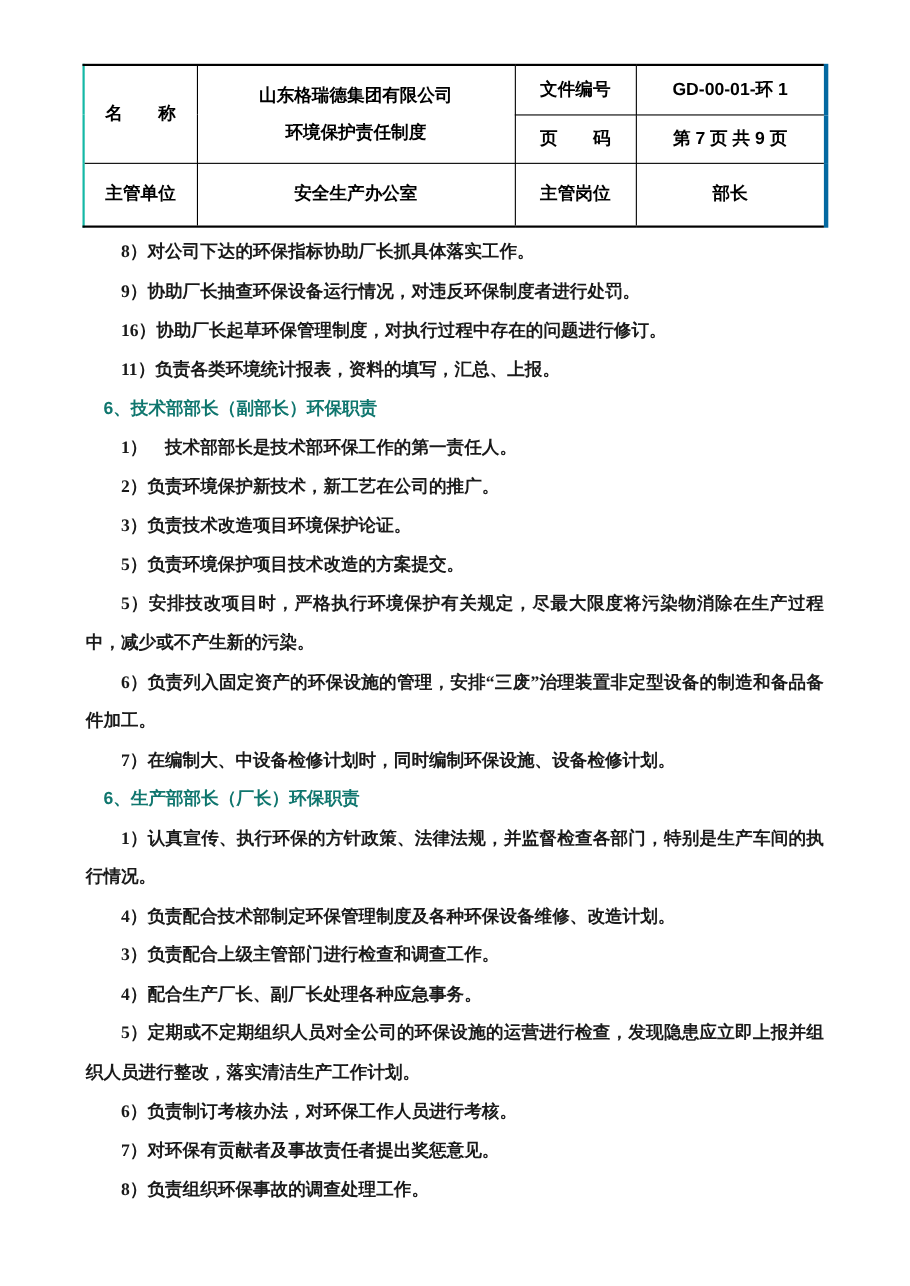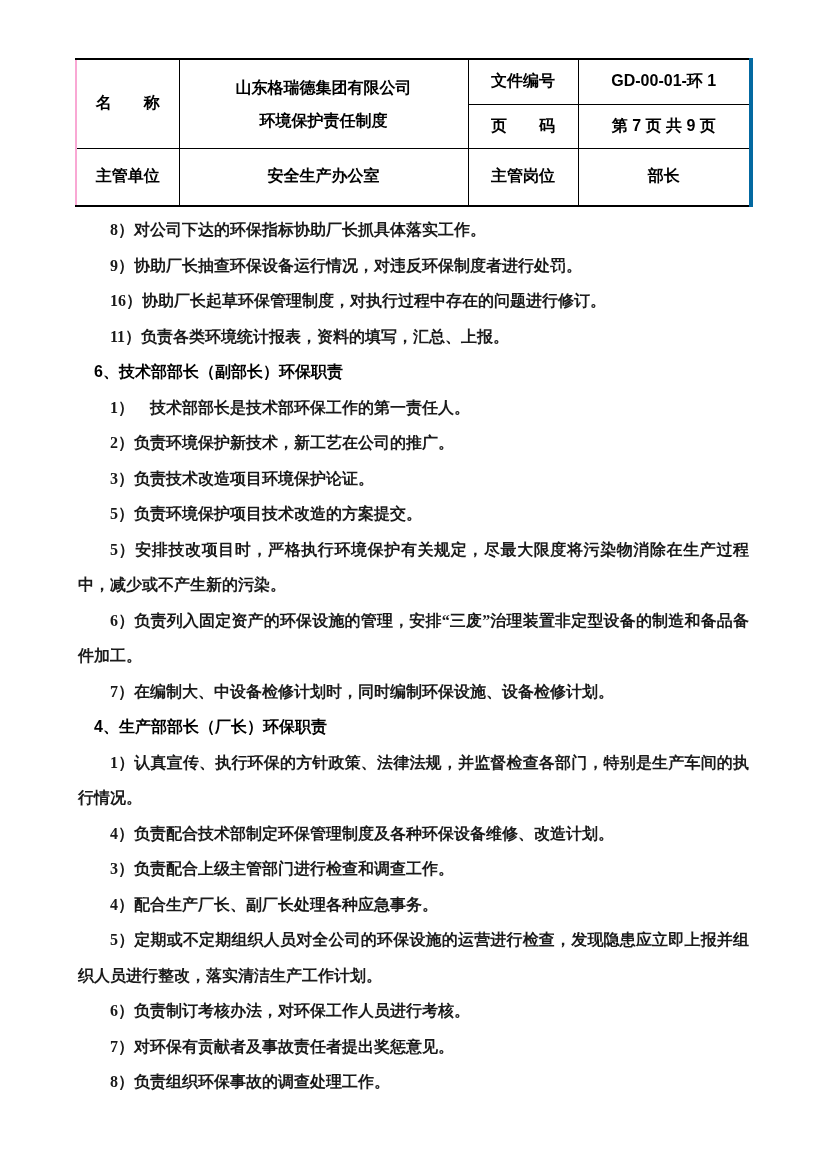--- a/index.html
+++ b/index.html
@@ -22,42 +22,42 @@
     color:#000;
   }
   .doc-table td{
     border:1px solid #000;
     text-align:center;
     vertical-align:middle;
     padding:0;
     overflow:hidden;
   }
   .doc-table{border:2px solid #000;}
-  .doc-table td.outer-l{border-left:2px solid #f9a8d4;}
+  .doc-table td.outer-l{border-left:2px solid #14b8a6;}
   .doc-table td.outer-r{border-right:4px solid #0369a1;}
   .doc-table td.outer-t{border-top:2px solid #000;}
   .doc-table td.outer-b{border-bottom:2px solid #000;}
   .company-line{line-height:33px;}
   
   .content{
     position:absolute;left:78px;top:212px;
     width:671px;
     font-family:"Liberation Serif","DejaVu Serif",serif;
     font-size:16px;
     line-height:35.5px;
     text-align:justify;
     color:#1a1a1a;
   }
   .content p{margin:0;padding:0;}
   .content p.item{text-indent:2em;font-weight:bold;}
   .content p.heading{
     text-indent:1em;
     font-weight:bold;
     font-family:"Liberation Sans","DejaVu Sans",sans-serif;
-    color:#000000;
+    color:#0f766e;
   }
 </style>
 </head>
 <body>
 
 <div class="page">
 
   <table class="doc-table">
     <colgroup>
       <col style="width:103px">
@@ -94,21 +94,21 @@
     <p class="item">16）协助厂长起草环保管理制度，对执行过程中存在的问题进行修订。</p>
     <p class="item">11）负责各类环境统计报表，资料的填写，汇总、上报。</p>
     <p class="heading">6、技术部部长（副部长）环保职责</p>
     <p class="item">1）　技术部部长是技术部环保工作的第一责任人。</p>
     <p class="item">2）负责环境保护新技术，新工艺在公司的推广。</p>
     <p class="item">3）负责技术改造项目环境保护论证。</p>
     <p class="item">5）负责环境保护项目技术改造的方案提交。</p>
     <p class="item">5）安排技改项目时，严格执行环境保护有关规定，尽最大限度将污染物消除在生产过程中，减少或不产生新的污染。</p>
     <p class="item">6）负责列入固定资产的环保设施的管理，安排“三废”治理装置非定型设备的制造和备品备件加工。</p>
     <p class="item">7）在编制大、中设备检修计划时，同时编制环保设施、设备检修计划。</p>
-    <p class="heading">4、生产部部长（厂长）环保职责</p>
+    <p class="heading">6、生产部部长（厂长）环保职责</p>
     <p class="item">1）认真宣传、执行环保的方针政策、法律法规，并监督检查各部门，特别是生产车间的执行情况。</p>
     <p class="item">4）负责配合技术部制定环保管理制度及各种环保设备维修、改造计划。</p>
     <p class="item">3）负责配合上级主管部门进行检查和调查工作。</p>
     <p class="item">4）配合生产厂长、副厂长处理各种应急事务。</p>
     <p class="item">5）定期或不定期组织人员对全公司的环保设施的运营进行检查，发现隐患应立即上报并组织人员进行整改，落实清洁生产工作计划。</p>
     <p class="item">6）负责制订考核办法，对环保工作人员进行考核。</p>
     <p class="item">7）对环保有贡献者及事故责任者提出奖惩意见。</p>
     <p class="item">8）负责组织环保事故的调查处理工作。</p>
   </div>
 

